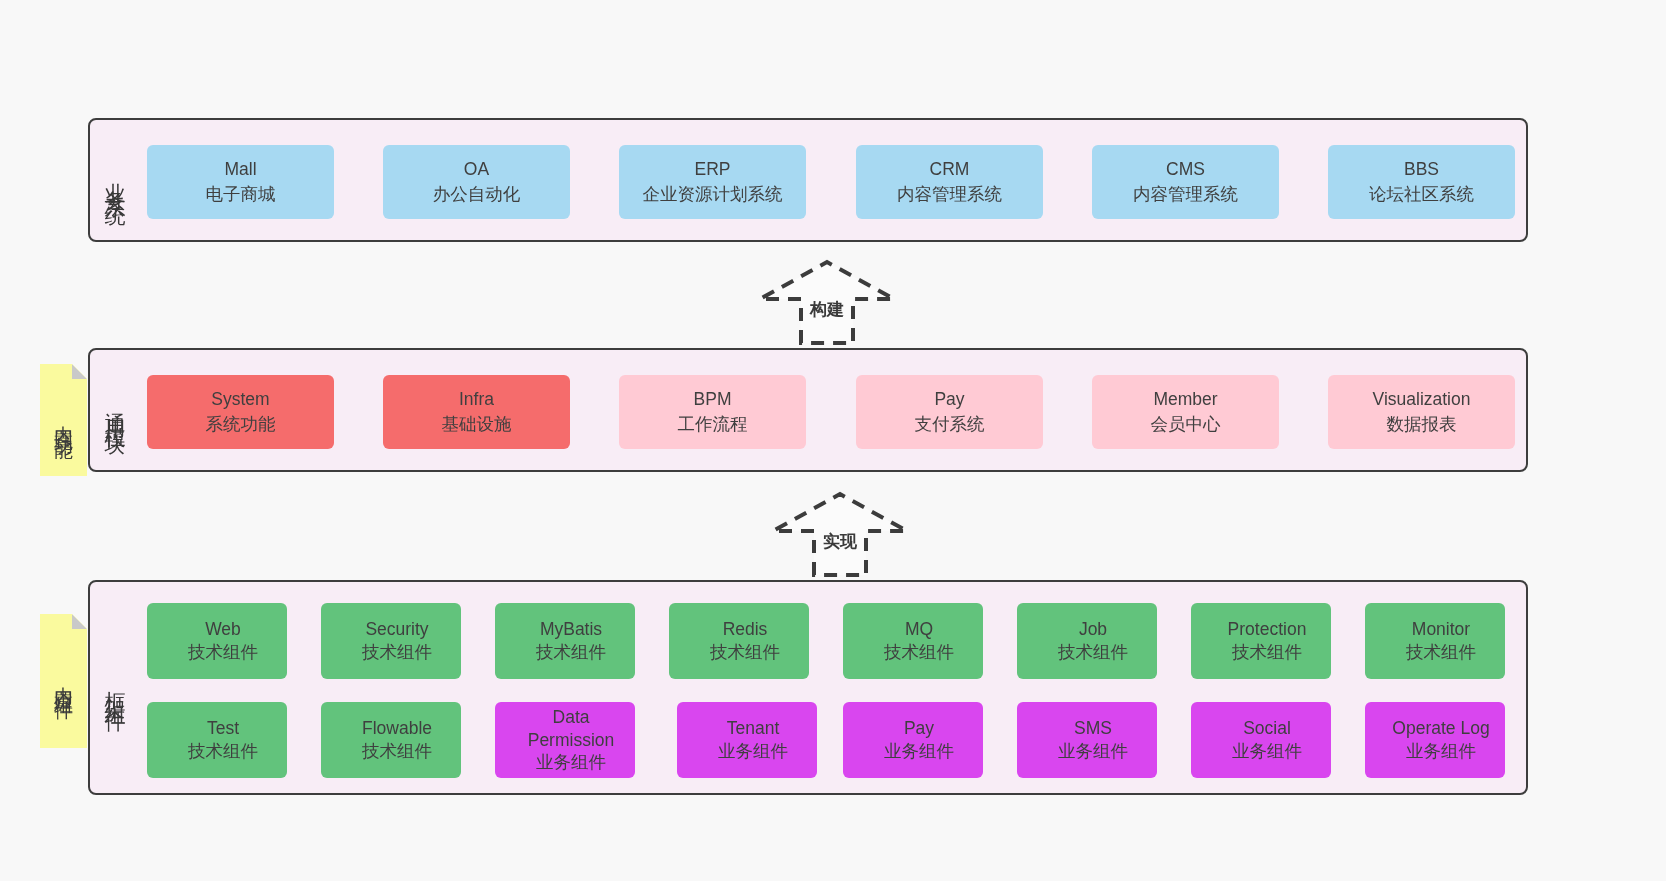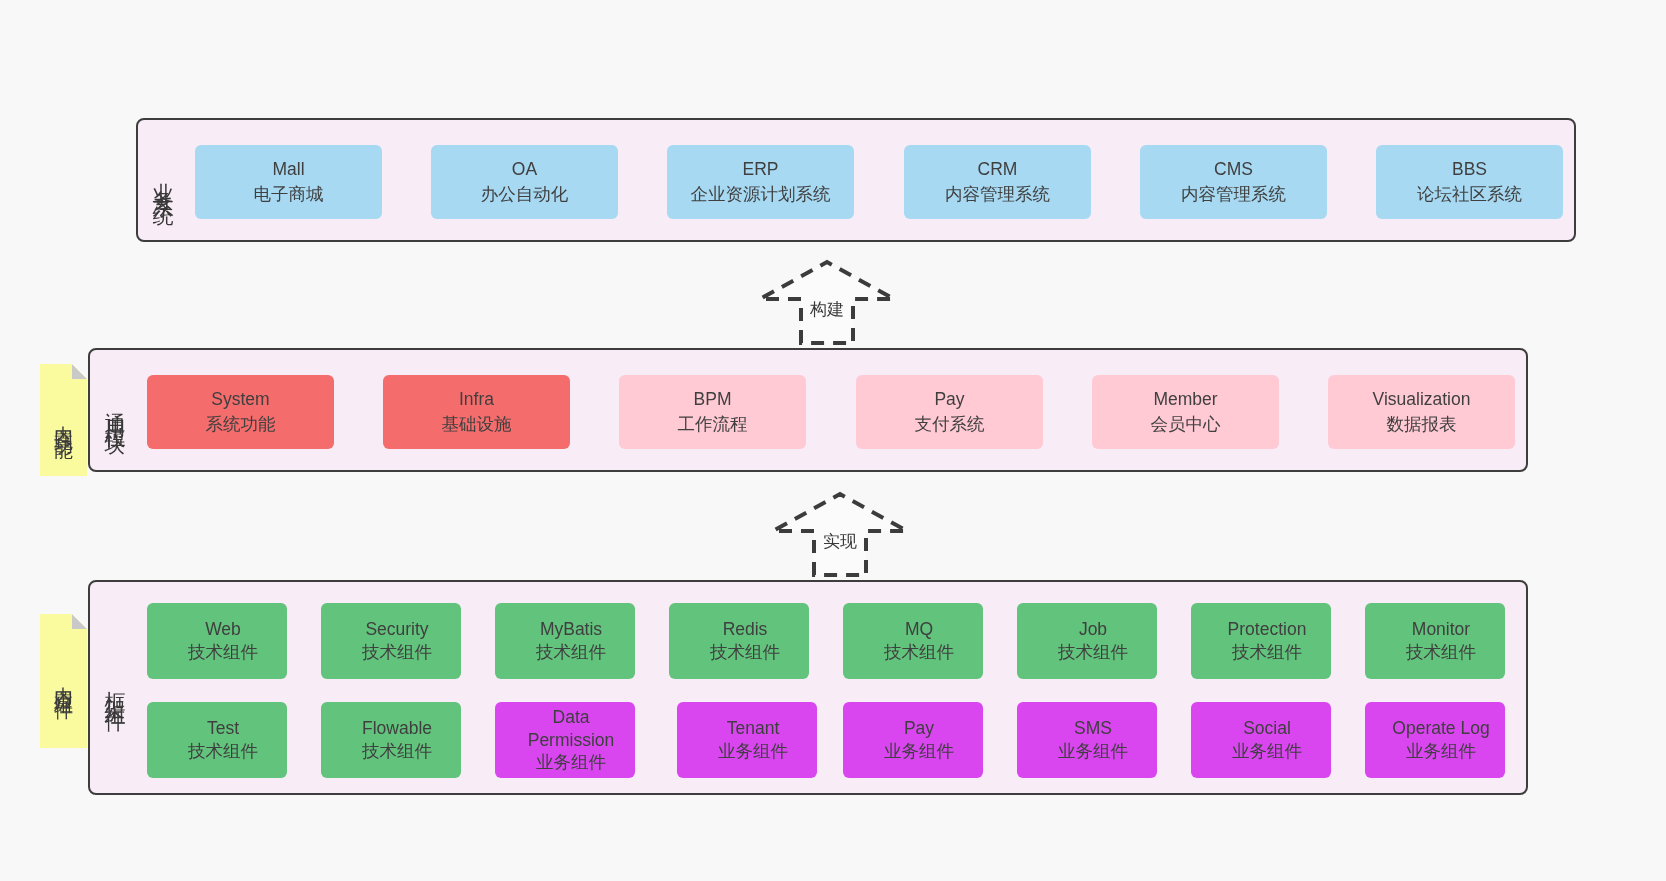--- a/index.html
+++ b/index.html
@@ -8,21 +8,21 @@
     background:#f8f8f8;
     font-family:"Liberation Sans",sans-serif;
     color:#3c3c3c;
   }
   
   .band{
     position:absolute;left:88px;width:1440px;
     background:#f8edf6;border:2px solid #3d3d3d;border-radius:8px;
     box-sizing:border-box;
   }
-  .band-business{top:118px;height:124px;margin-left:48px;}
+  .band-business{top:118px;height:124px;}
   .band-modules{top:348px;height:124px;}
   .band-framework{top:580px;height:215px;}
   .band-label{
     position:absolute;left:11px;top:50%;transform:translateY(-50%);
     writing-mode:vertical-rl;text-orientation:upright;
     font-size:21px;letter-spacing:7px;color:#383838;white-space:nowrap;
   }
   
   .box{
     position:absolute;border-radius:6px;
@@ -51,21 +51,21 @@
   .note-framework{top:32px;height:134px;}
   .note .fold{
     position:absolute;top:0;right:0;width:15px;height:15px;
     background:#c9c9c9;clip-path:polygon(0 0,100% 100%,0 100%);
   }
   .note-text{
     writing-mode:vertical-rl;text-orientation:upright;
     font-size:19px;letter-spacing:5px;color:#3a3a3a;white-space:nowrap;
   }
   
-  .arrow{position:absolute;width:150px;height:90px;}
+  .arrow{position:absolute;width:150px;height:90px;font-weight:bold;}
   .arrow-build{left:752px;top:255px;}
   .arrow-impl{left:765px;top:487px;}
   .arrow svg{position:absolute;left:0;top:0;}
   .arrow-path{
     fill:#fbfbfb;stroke:#3c3c3c;stroke-width:4;
     stroke-dasharray:13 9;
   }
   .arrow-label{
     position:absolute;left:50%;top:60%;transform:translate(-50%,-50%);
     background:#fbfbfb;padding:1px 4px;font-size:17px;color:#3a3a3a;

